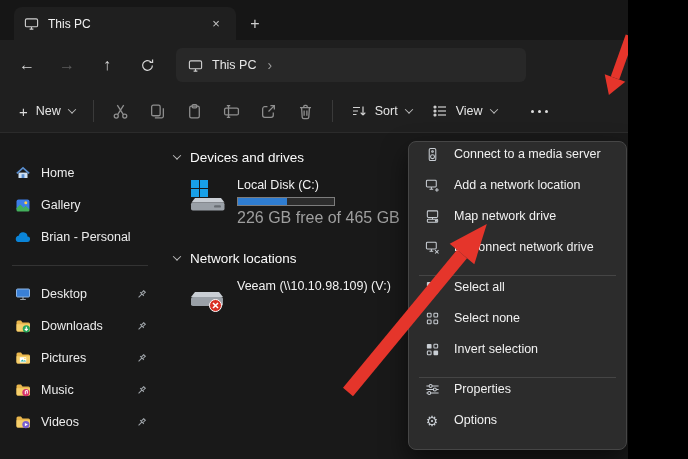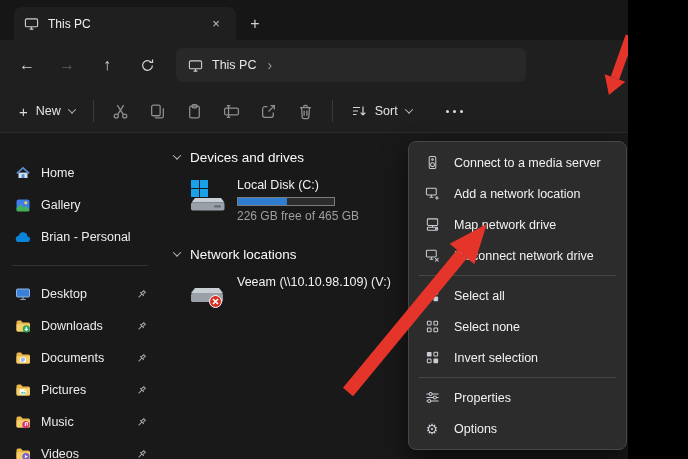--- a/index.html
+++ b/index.html
@@ -49,27 +49,27 @@
   .side-sep{height:1px;background:#333;margin:12px 12px}
   .main{flex:1;padding:9px 0 0 10px;min-width:0}
   .section-header{display:flex;align-items:center;gap:10px;height:28px;color:#fafafa;
     font-size:13.5px;padding-left:4px}
   .section-header .chev{border-color:#bdbdbd}
   .drive-row{display:flex;gap:11px;padding:7px 0 7px 18px;align-items:flex-start}
   .drive-ic{flex:none;margin-top:1px}
   .drive-name{font-size:12.5px;color:#f2f2f2;line-height:15px}
   .progress{width:98px;height:9px;border:1px solid #7c7c7c;background:#2c2c2c;margin:4px 0 3px}
   .progress-fill{height:100%;background:#2f7dd1}
-  .drive-free{font-size:12px;color:#9f9f9f}
+  .drive-free{font-size:16px;color:#9f9f9f}
   .net-name{}
 
   
   .menu{position:absolute;left:408px;top:141px;width:219px;background:#2c2c2c;border:1px solid #464646;
     border-radius:8px;box-shadow:0 12px 26px rgba(0,0,0,.55);padding:5px 0;z-index:6}
-  .menu-item{height:31px;display:flex;align-items:center;gap:13px;margin:0 5px;padding:0 9px;
+  .menu-item{height:31px;display:flex;gap:13px;margin:0 5px;padding:0 9px;
     border-radius:4px;font-size:12.5px;color:#f1f1f1;white-space:nowrap}
   .mi-icon{width:18px;display:flex;justify-content:center;flex:none;color:#c9ced4;font-size:14px}
   .menu-sep{height:1px;background:#454545;margin:4px 10px}
 
   
   .arrows{position:absolute;inset:0;z-index:9;pointer-events:none}
 </style>
 </head>
 <body>
 
@@ -174,20 +174,34 @@
     <div class="cmd-btn">
       <span style="display:flex">
         <svg width="16" height="16" viewBox="0 0 16 16" fill="none" stroke="#d2d2d2" stroke-width="1.2">
           <path d="M2 4.5h7M2 8h5M2 11.5h3.5"></path>
             <path d="M12 3.5v8.5M12 12l-2.3-2.3M12 12l2.3-2.3"></path>
         </svg>
       </span>
       <span class="lbl">Sort</span>
       <span class="chev"></span>
     </div>
+    <div class="cmd-btn">
+      <span style="display:flex">
+        <svg width="16" height="16" viewBox="0 0 16 16" fill="none" stroke="#d2d2d2" stroke-width="1.2">
+          <circle cx="3" cy="4" r="1" fill="#d2d2d2"></circle>
+            <path d="M6 4h8"></path>
+          <circle cx="3" cy="8" r="1" fill="#d2d2d2"></circle>
+            <path d="M6 8h8"></path>
+          <circle cx="3" cy="12" r="1" fill="#d2d2d2"></circle>
+            <path d="M6 12h8"></path>
+        </svg>
+      </span>
+      <span class="lbl">View</span>
+      <span class="chev"></span>
+    </div>
     <div class="cmd-btn" style="margin-left:14px">
       <span class="dots">
           <i></i>
           <i></i>
           <i></i>
         </span>
     </div>
   </div>
 
   <div class="bodyarea">
@@ -256,38 +270,20 @@
         <span>Downloads</span>
         <span class="pin">
           <svg width="11" height="11" viewBox="0 0 12 12" fill="none" stroke="#9fa4a9" stroke-width="1.1">
             <g transform="rotate(45 6 6)">
                 <path d="M4.2 1.3h3.6M4.8 1.3v3.9M7.2 1.3v3.9M3.2 5.2h5.6M6 5.2v5.3"></path>
               </g>
           </svg>
         </span>
       </div>
 
-      <div class="side-item">
-        <span class="s-ic">
-          <svg width="16" height="16" viewBox="0 0 16 16">
-            <path d="M1.5 4A1.5 1.5 0 0 1 3 2.5h3l1.5 2h6A1.5 1.5 0 0 1 15 6v6a1.5 1.5 0 0 1-1.5 1.5H3A1.5 1.5 0 0 1 1.5 12z" fill="#e9b64c"></path>
-            <path d="M1.5 6.3h13.5V12a1.5 1.5 0 0 1-1.5 1.5H3A1.5 1.5 0 0 1 1.5 12z" fill="#f6cf6b"></path>
-            <rect x="5.2" y="7.4" width="5.6" height="5" rx=".6" fill="#fff"></rect>
-            <path d="M6.2 8.8h3.6M6.2 10h3.6M6.2 11.2h2.4" stroke="#3d7ee8" stroke-width=".8"></path>
-          </svg>
-        </span>
-        <span>Documents</span>
-        <span class="pin">
-          <svg width="11" height="11" viewBox="0 0 12 12" fill="none" stroke="#9fa4a9" stroke-width="1.1">
-            <g transform="rotate(45 6 6)">
-                <path d="M4.2 1.3h3.6M4.8 1.3v3.9M7.2 1.3v3.9M3.2 5.2h5.6M6 5.2v5.3"></path>
-              </g>
-          </svg>
-        </span>
-      </div>
 
       <div class="side-item">
         <span class="s-ic">
           <svg width="16" height="16" viewBox="0 0 16 16">
             <path d="M1.5 4A1.5 1.5 0 0 1 3 2.5h3l1.5 2h6A1.5 1.5 0 0 1 15 6v6a1.5 1.5 0 0 1-1.5 1.5H3A1.5 1.5 0 0 1 1.5 12z" fill="#e9b64c"></path>
             <path d="M1.5 6.3h13.5V12a1.5 1.5 0 0 1-1.5 1.5H3A1.5 1.5 0 0 1 1.5 12z" fill="#f6cf6b"></path>
             <rect x="4.8" y="7.2" width="6.4" height="5.2" rx=".6" fill="#fff"></rect>
             <path d="M5.4 11.6l2-2 1.4 1.4 1-1 1.4 1.4v.2H5.4z" fill="#2fb6a8"></path>
             <circle cx="9.9" cy="8.5" r=".8" fill="#ffd24a"></circle>
           </svg>

